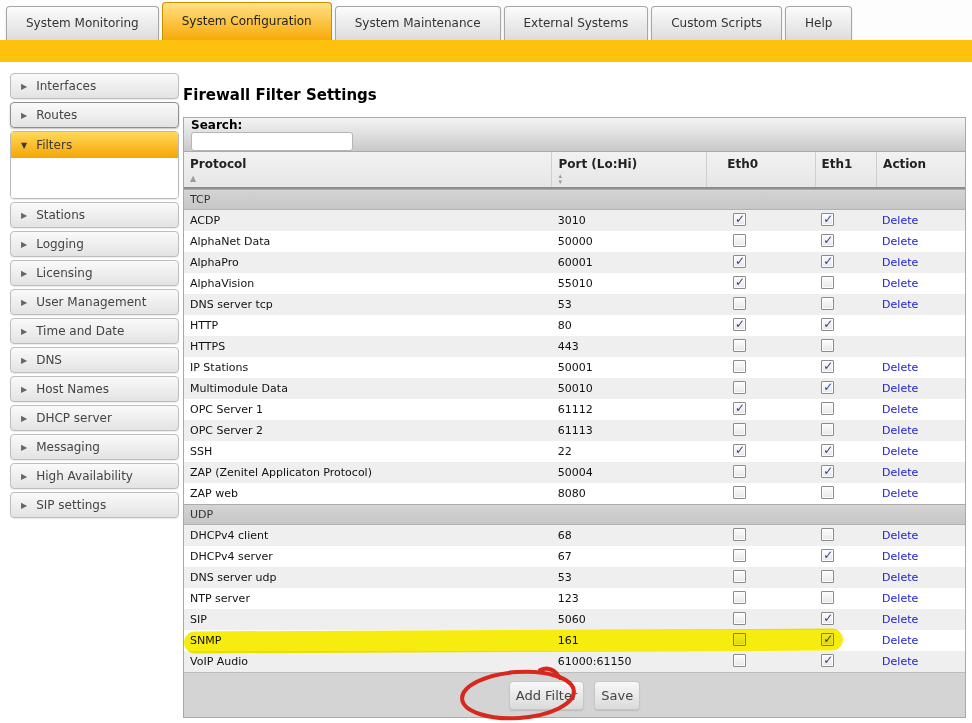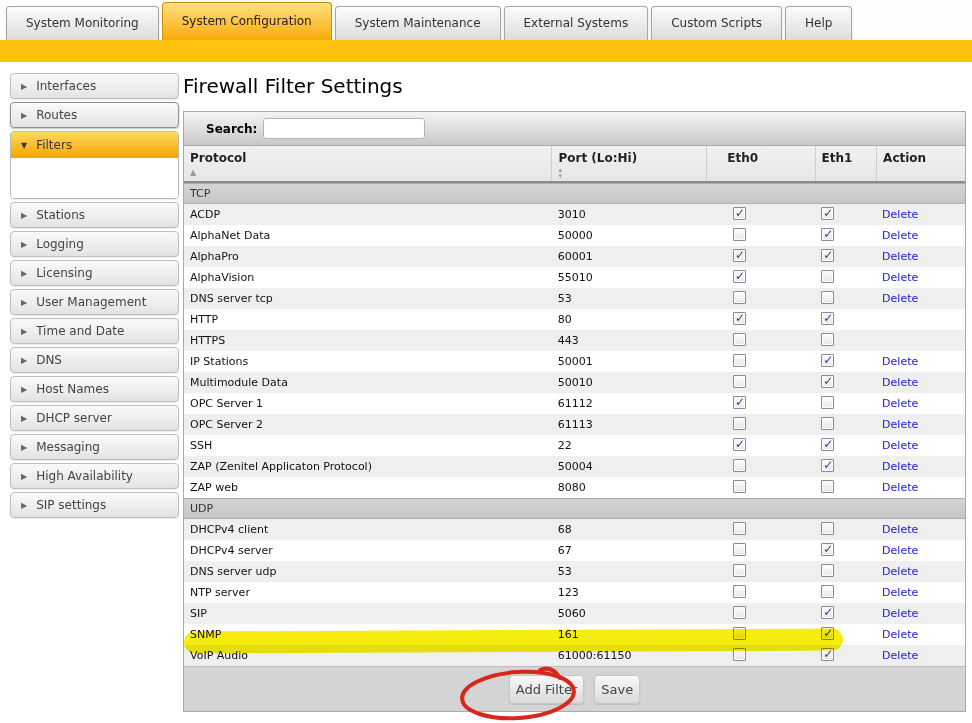--- a/index.html
+++ b/index.html
@@ -30,25 +30,25 @@
   .caret { font-size:8px; color:#666; margin-right:9px; }
   .accordion { margin-bottom:3px; border:1px solid #b9b9b9; border-radius:4px; overflow:hidden;
                box-shadow:0 1px 1px rgba(0,0,0,.08); }
   .accordion .head { height:26px; background:linear-gradient(#ffd95c,#f6a503);
                      display:flex; align-items:center; padding-left:10px; color:#3a3a3a;
                      font-size:12px; cursor:pointer; }
   .accordion .body { height:40px; background:#fff; }
 
   
   .main { position:absolute; left:183px; top:62px; width:783px; }
-  .page-title { font-size:20px; font-weight:normal; color:#000; margin:12px 0 13px 0; }
+  .page-title { font-size:15px; font-weight:bold; color:#000; margin:24px 0 13px 0; }
   .panel { border:1px solid #a9a9a9; width:783px; background:#fff; }
 
   .search-row { height:34px; background:linear-gradient(#f4f4f4,#c9c9c9); border-bottom:1px solid #aaa;
-                display:flex; align-items:center; padding-left:22px; }
+                display:flex; padding-left:7px;flex-direction:column; }
   .search-row label { font-weight:bold; font-size:12px; color:#000; margin-right:6px; }
   .search-row input { width:162px; height:21px; border:1px solid #b5b5b5; border-radius:3px;
                       padding:0 4px; font-family:inherit; font-size:11px; }
 
   .thead { display:flex; height:37px; background:linear-gradient(#f2f2f2,#e6e6e6);
            border-bottom:2px solid #8c8c8c; }
   .th { padding:5px 0 0 6px; font-weight:bold; font-size:12px; color:#222; }
   .th + .th { border-left:1px solid #cfcfcf; }
   .sort-asc { display:block; color:#9a9a9a; font-size:8px; margin-top:3px; }
   .sort-both { display:block; color:#9a9a9a; font-size:7px; line-height:6px; margin-top:2px; }

